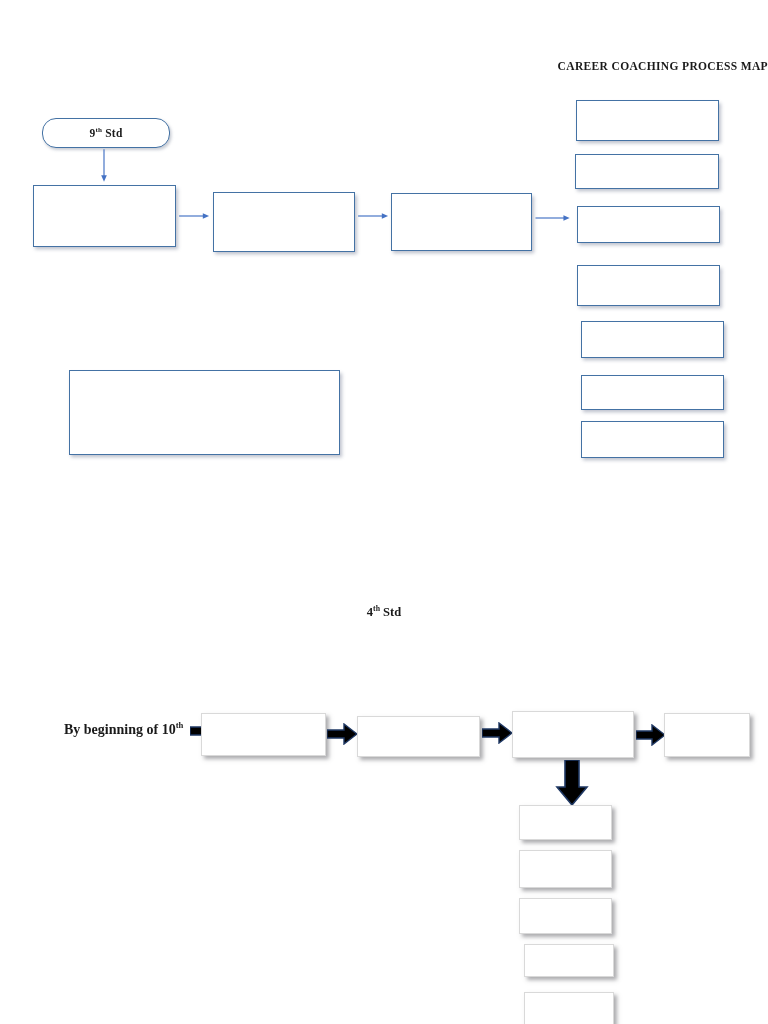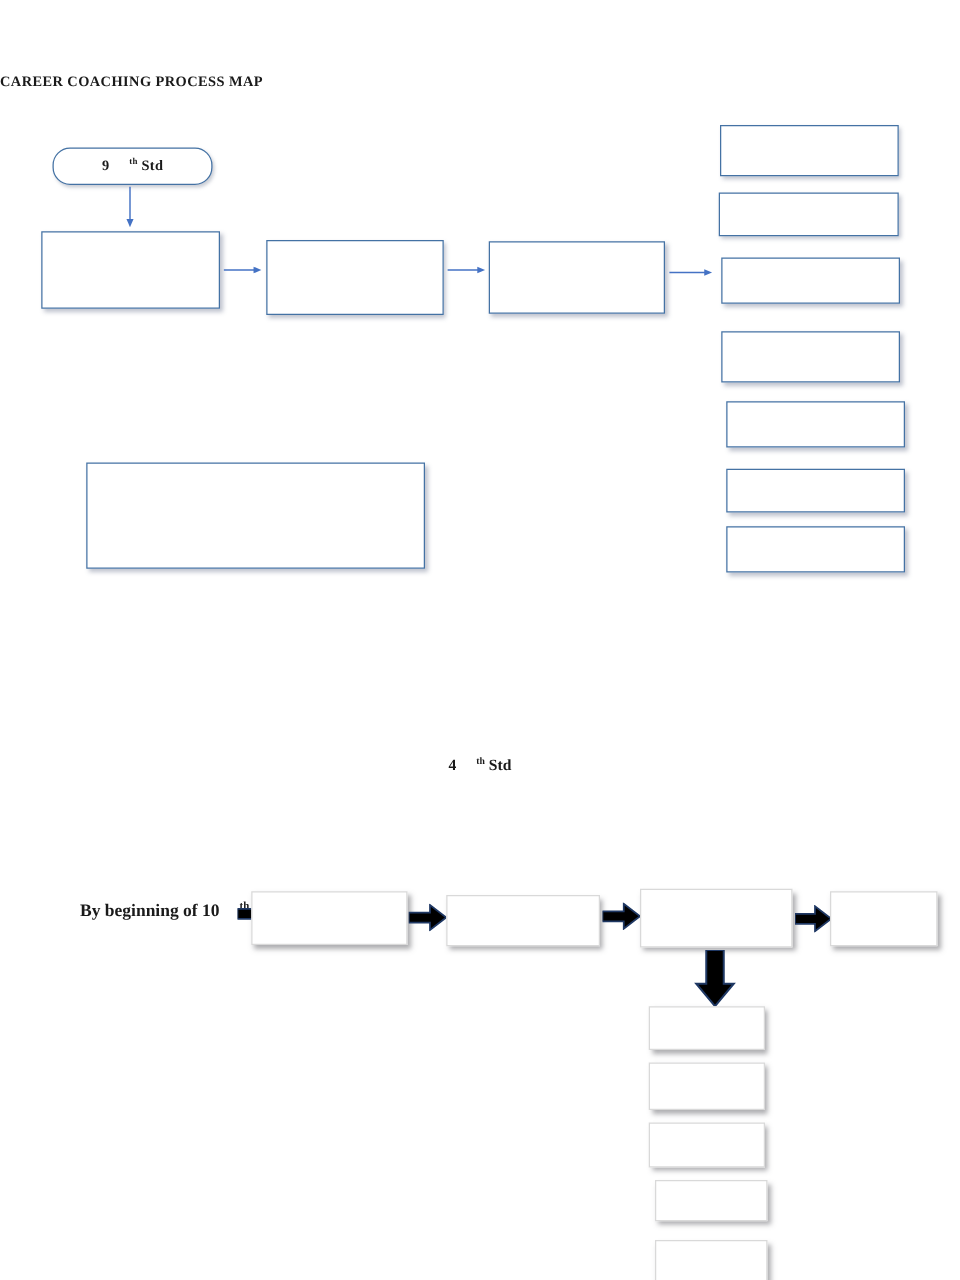--- a/index.html
+++ b/index.html
@@ -17,39 +17,39 @@
   }
 
   
   .abs { position: absolute; }
 
   
   #page-title {
     left: 0;
     right: 0;
     top: 60px;
-    text-align: left;
+    text-align: right;
     font-size: 11.5px;
     font-weight: bold;
     letter-spacing: 0.35px;
     font-family: "Liberation Serif", "DejaVu Serif", serif;
   }
 
   
   #std10-heading {
     left: 0;
     right: 0;
     top: 605px;
     text-align: center;
     font-size: 12.5px;
     font-weight: bold;
   }
   #std10-heading sup,
   #page-title sup,
-  .sup { font-size: 0.62em; vertical-align: super; line-height: 0; margin-left: 16px; }
+  .sup { font-size: 0.62em; vertical-align: super; line-height: 0; }
 
   
   #oval-9th-std {
     left: 42px;
     top: 118px;
     width: 126px;
     height: 28px;
     border: 1.4px solid #4472a4;
     border-radius: 14px;
     background: #ffffff;

